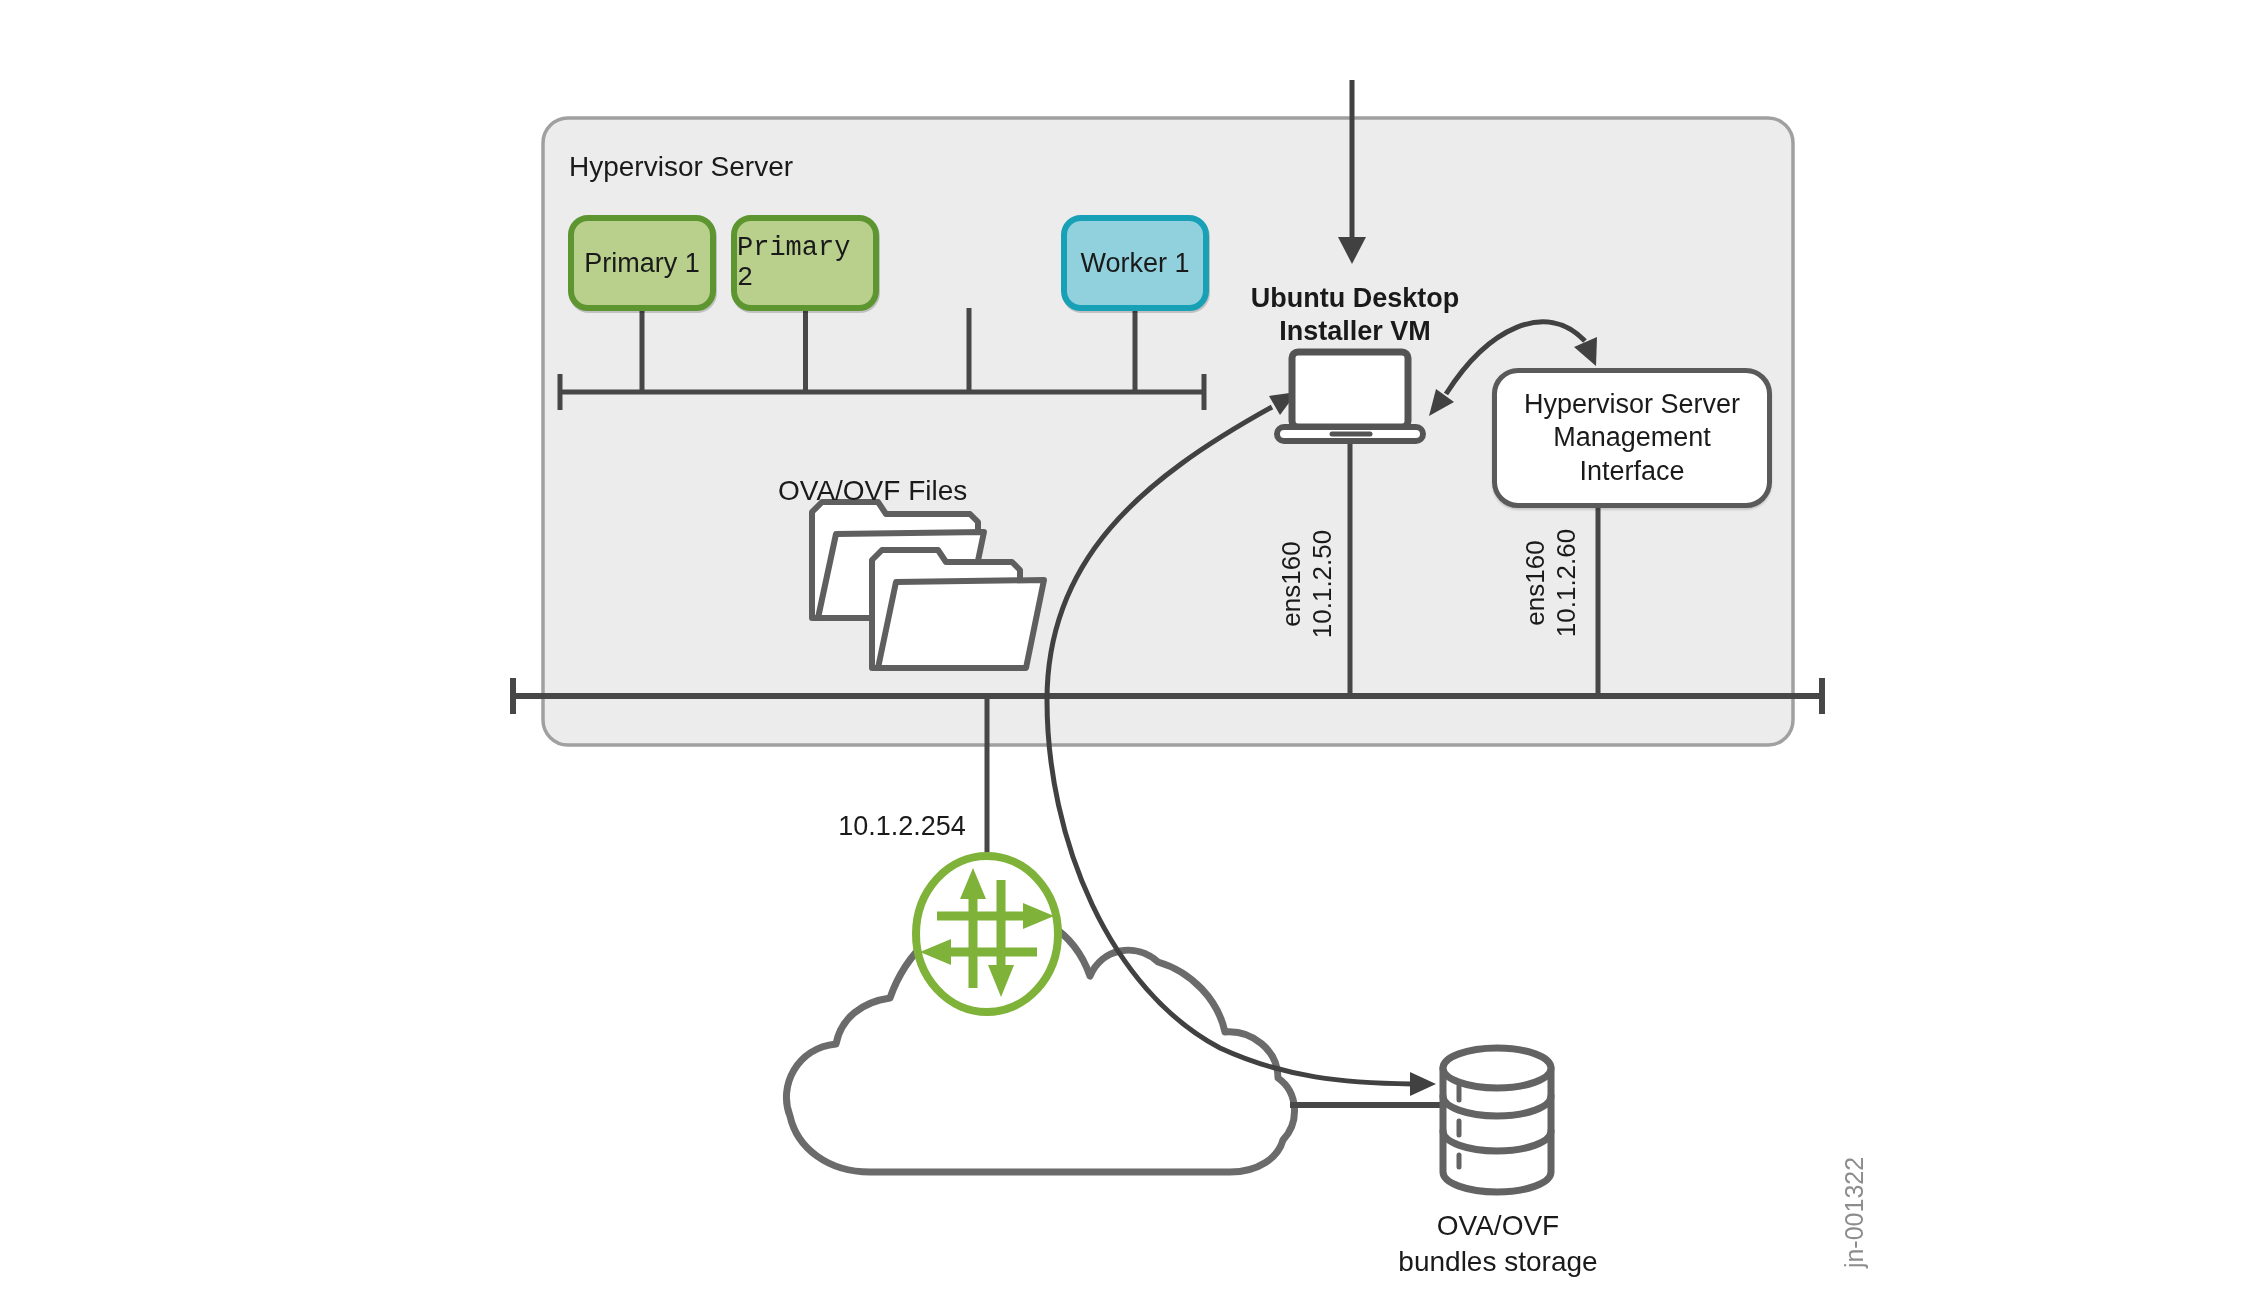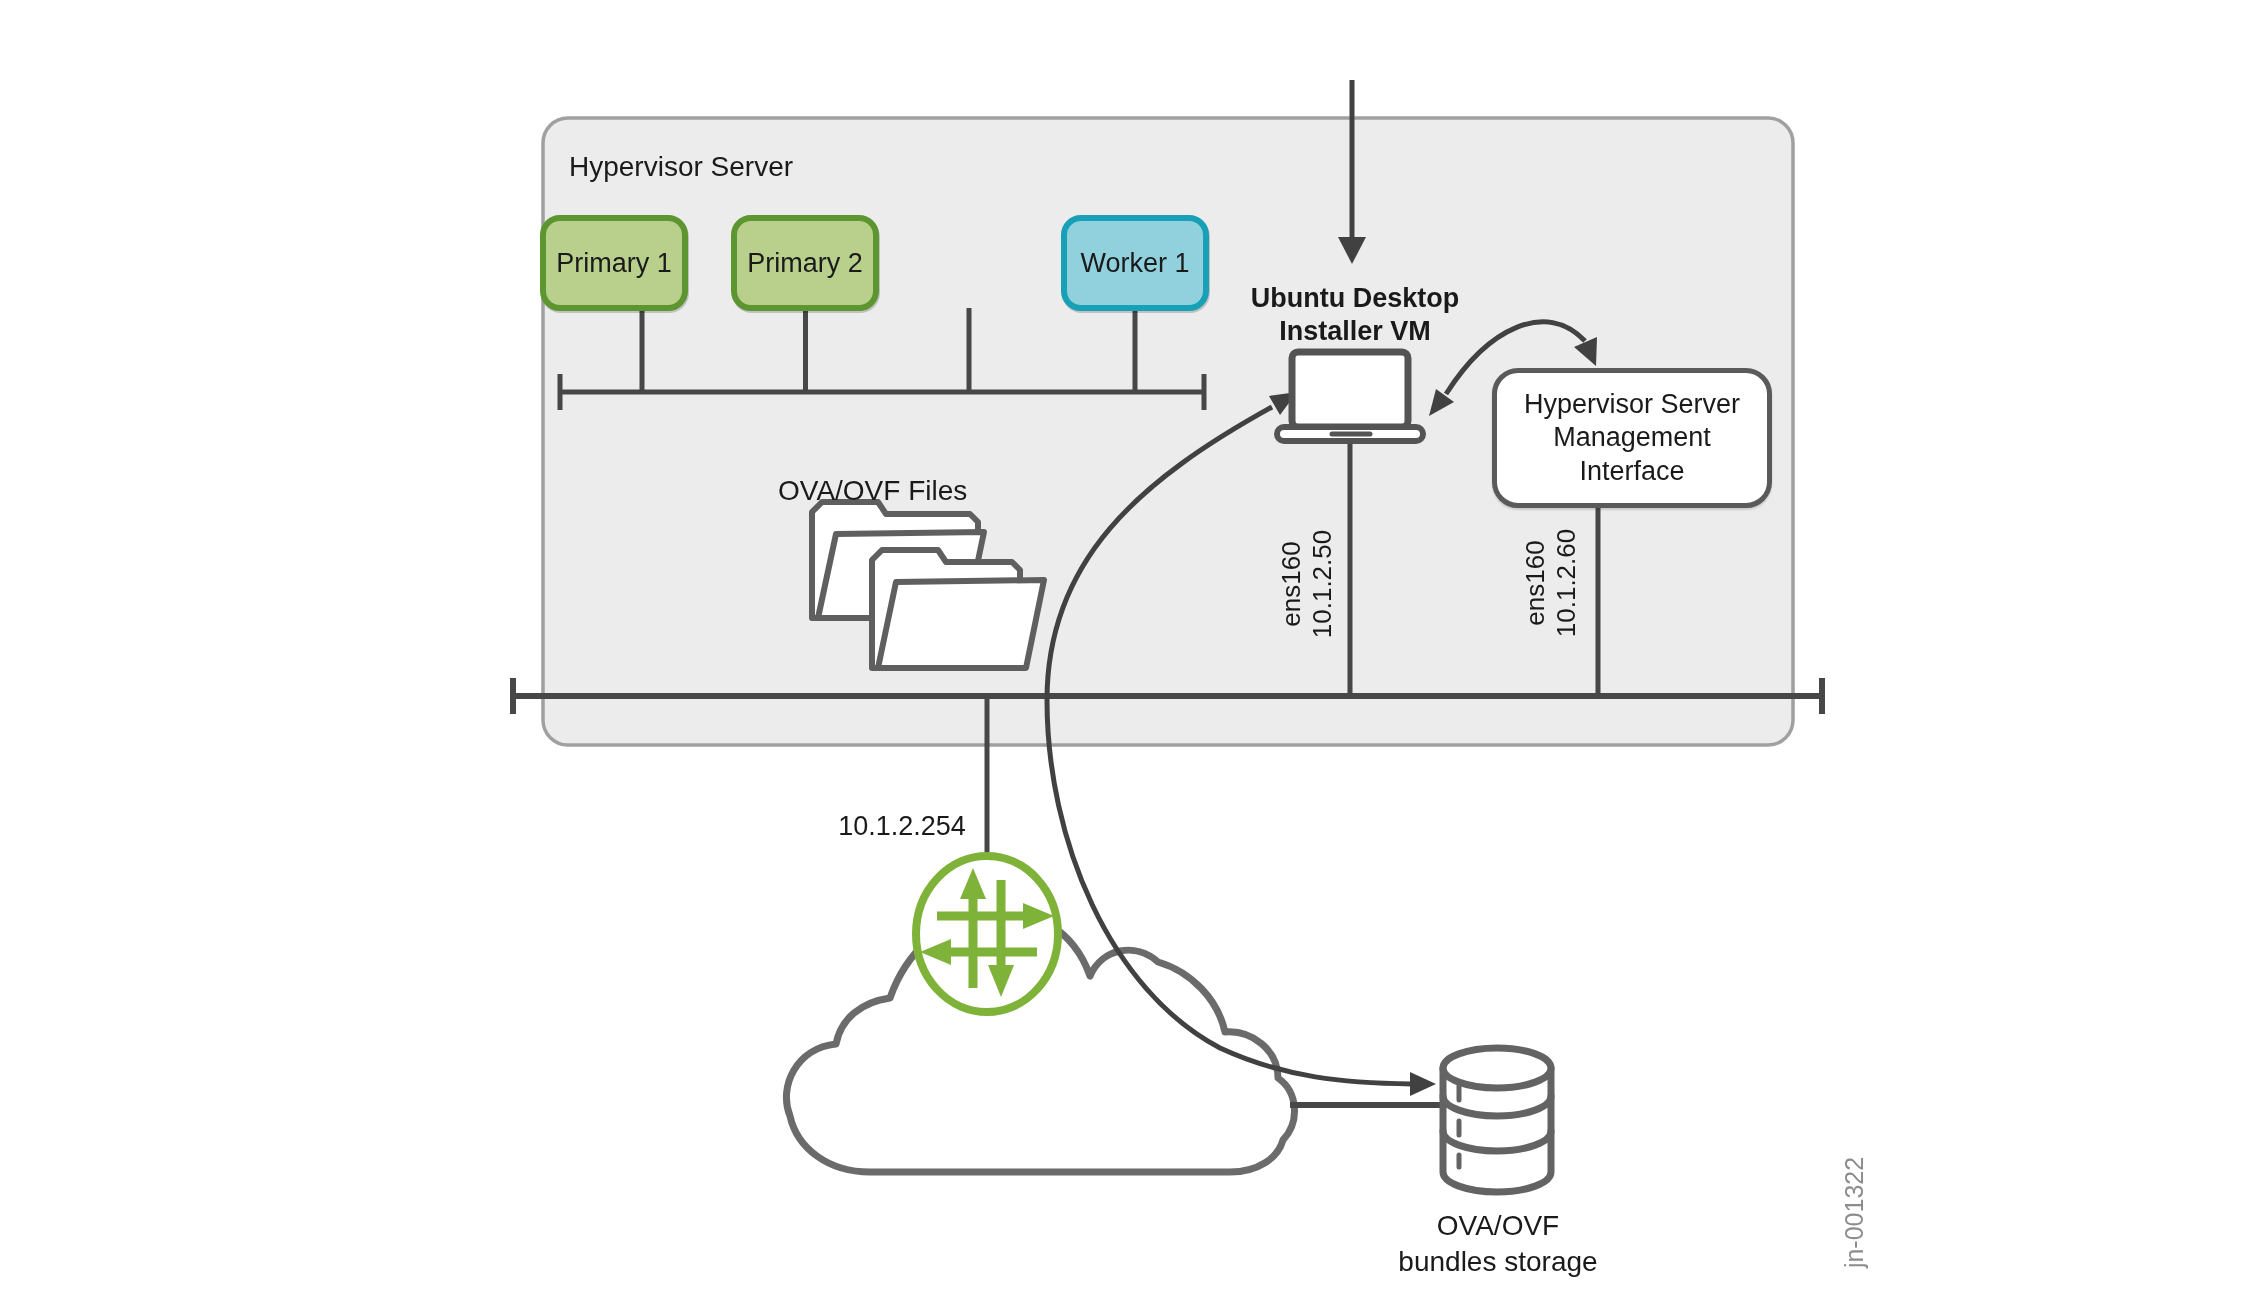--- a/index.html
+++ b/index.html
@@ -30,22 +30,22 @@
   .jnp-head{fill:var(--juniper-green);stroke:none;}
 
   
   .txt{position:absolute;line-height:1.2;}
   .panel-title{left:529px;top:150px;font-size:28px;}
   .node{position:absolute;top:215px;height:96px;box-sizing:border-box;border:6px solid;
         border-radius:20px;display:flex;align-items:center;justify-content:center;
         font-size:27px;box-shadow:1px 2px 0 rgba(0,0,0,.18);}
   .node.primary{background:var(--node-primary-fill);border-color:var(--node-primary-border);}
   .node.worker{background:var(--node-worker-fill);border-color:var(--node-worker-border);}
-  .node-1{left:500px;width:148px;}
-  .node-2{left:691px;width:148px;}
+  .node-1{left:528px;width:148px;}
+  .node-2{left:691px;width:148px;font-family:Liberation Mono, monospace;}
   .node-3{left:855px;width:148px;}
   .node-4{left:1021px;width:148px;}
   .ova-files-label{left:738px;top:474px;width:280px;font-size:28px;text-align:left;}
   .vm-label{left:1185px;top:282px;width:260px;font-size:27px;text-align:center;line-height:1.22;font-weight:bold;}
   .mgmt-box{position:absolute;left:1452px;top:368px;width:280px;height:140px;box-sizing:border-box;
             background:#fff;border:5px solid #5a5a5a;border-radius:26px;display:flex;flex-direction:column;
             align-items:center;justify-content:center;font-size:27px;line-height:1.24;text-align:center;
             box-shadow:0 2px 2px rgba(0,0,0,.15);}
   .nic-label{position:absolute;width:150px;height:64px;font-size:26px;line-height:1.18;
              text-align:center;transform:rotate(-90deg);}

